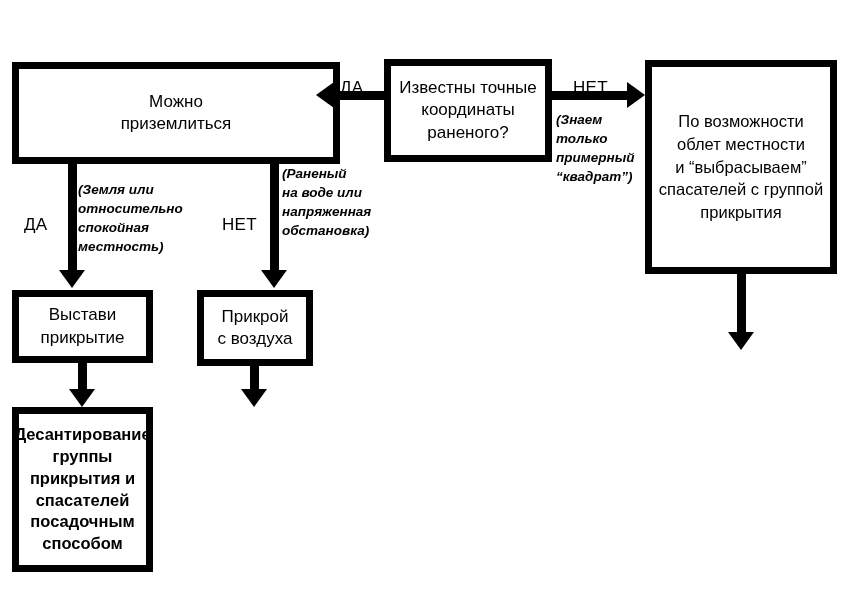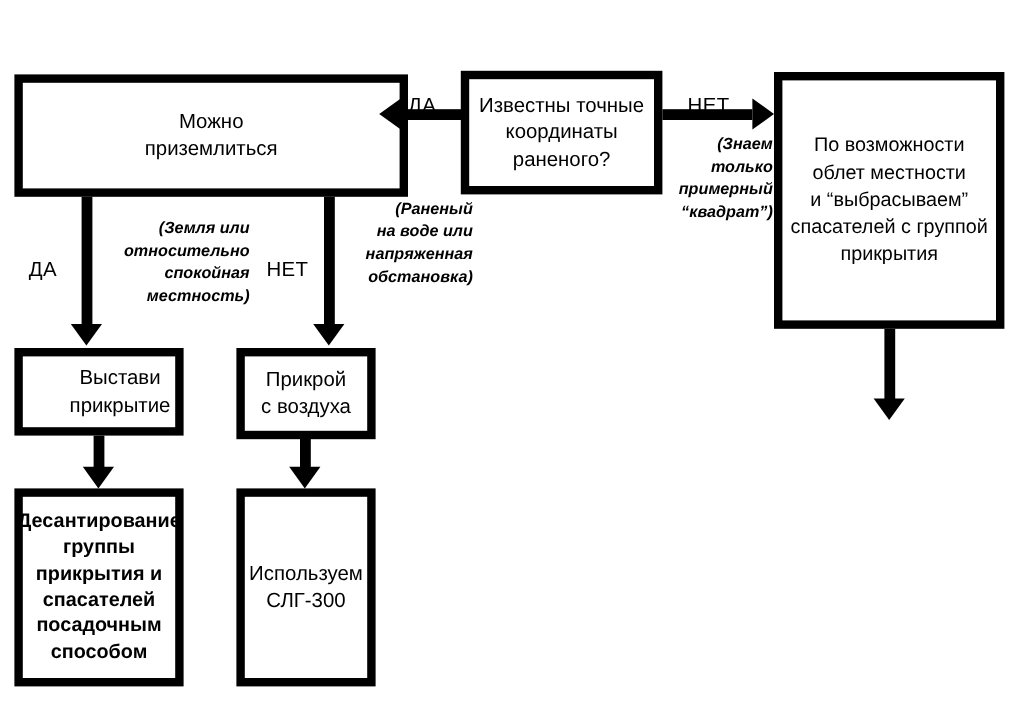--- a/index.html
+++ b/index.html
@@ -31,21 +31,21 @@
   }
   .node .node-text {
     display: block;
     line-height: 1.32;
     white-space: pre-line;
     padding: 0 4px;
   }
   
   .n-mozhno   { left: 12px;  top: 62px;  width: 328px; height: 102px; font-size: 17px; }
   .n-decision { left: 384px; top: 59px;  width: 168px; height: 103px; font-size: 17px; }
-  .n-vystavi  { left: 12px;  top: 290px; width: 141px; height: 73px;  font-size: 17px; justify-content: flex-end; }
+  .n-vystavi  { left: 12px;  top: 290px; width: 141px; height: 73px;  font-size: 17px; }
   .n-prikroy  { left: 197px; top: 290px; width: 116px; height: 76px;  font-size: 17px; }
   .n-slg      { left: 197px; top: 407px; width: 116px; height: 165px; font-size: 17px; }
   .n-desant   { left: 12px;  top: 407px; width: 141px; height: 165px; font-size: 16.5px; font-weight: 700; }
   
   .n-oblet,
   .n-ischem {
     left: 645px;
     width: 192px;
     font-weight: 400;
     font-size: 16.5px;
@@ -90,21 +90,21 @@
     white-space: nowrap;
     margin-top: 12px;
   }
   .lbl-note {
     position: absolute;
     font-weight: 700;
     font-style: italic;
     font-size: 13.5px;
     line-height: 1.42;
     white-space: pre-line;
-    text-align: right;
+    text-align: left;
   }
 </style>
 </head>
 <body>
 
 <div id="canvas">
 
   <div class="node n-mozhno">
     <span class="node-text">Можно
 приземлиться</span>
@@ -137,24 +137,20 @@
 
   <div class="node n-desant">
     <span class="node-text">Десантирование
 группы
 прикрытия и
 спасателей
 посадочным
 способом</span>
   </div>
 
-  <div class="node n-slg">
-    <span class="node-text">Используем
-СЛГ-300</span>
-  </div>
 
   <div class="line-h" style="left:334px; top:91px; width:52px; height:9px;"></div>
   <div class="arrow left" style="left:316px; top:82px;"></div>
 
   <div class="line-h" style="left:552px; top:91px; width:75px; height:9px;"></div>
   <div class="arrow right" style="left:627px; top:82px;"></div>
 
   <div class="line-v" style="left:737px; top:274px; width:9px; height:60px;"></div>
   <div class="arrow down" style="left:728px; top:332px;"></div>
 

